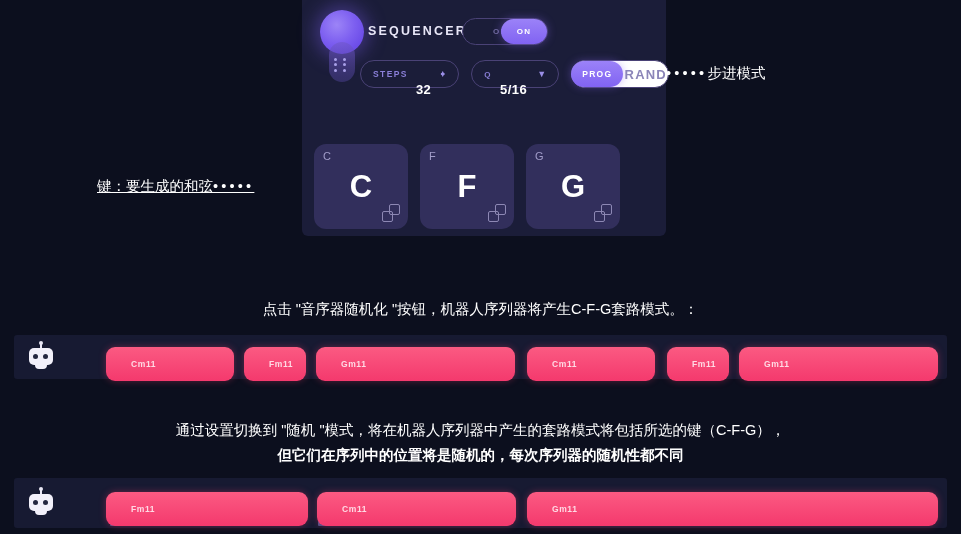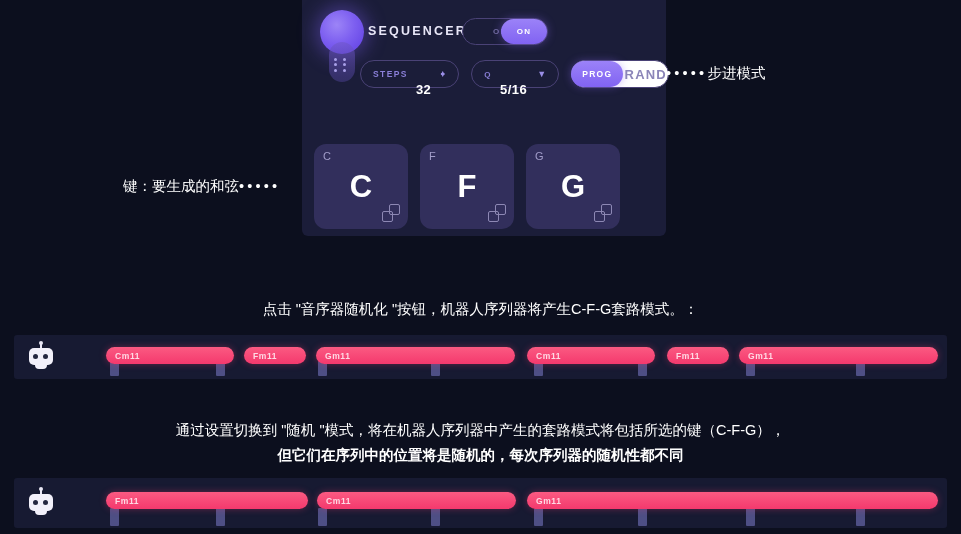--- a/index.html
+++ b/index.html
@@ -261,21 +261,21 @@
   .copy b { width: 11px; height: 11px; right: 0; top: 0; }
   .copy i { width: 11px; height: 11px; left: 0; bottom: 0; }
 
   
   .anno {
     position: absolute;
     color: #ffffff;
     font-size: 14.5px;
     white-space: nowrap;
   }
-  .anno-left  { left: 123px; top: 177px; }
+  .anno-left  { left: 97px; top: 177px; text-decoration: underline; }
   .anno-right { left: 666px; top: 64px; }
 
   .dots-lead { letter-spacing: 3.2px; }
 
   .caption {
     position: absolute;
     width: 961px;
     left: 0;
     text-align: center;
     color: #ffffff;
@@ -346,27 +346,27 @@
   .track {
     position: absolute;
     left: 92px;
     right: 4px;
     top: 0;
     bottom: 0;
   }
 
   .chord {
     position: absolute;
-    height: 17px;
+    height: 34px;
     border-radius: 9px;
     background: linear-gradient(180deg, #fb5a82 0%, #f4396d 100%);
     box-shadow: 0 0 7px rgba(246,60,110,0.35);
     display: flex;
     align-items: center;
-    padding-left: 9px;
+    padding-left: 25px;
   }
   .chord span {
     color: #ffd9e4;
     font-size: 8.5px;
     font-weight: bold;
     letter-spacing: 0.6px;
   }
 
   .tick {
     position: absolute;

